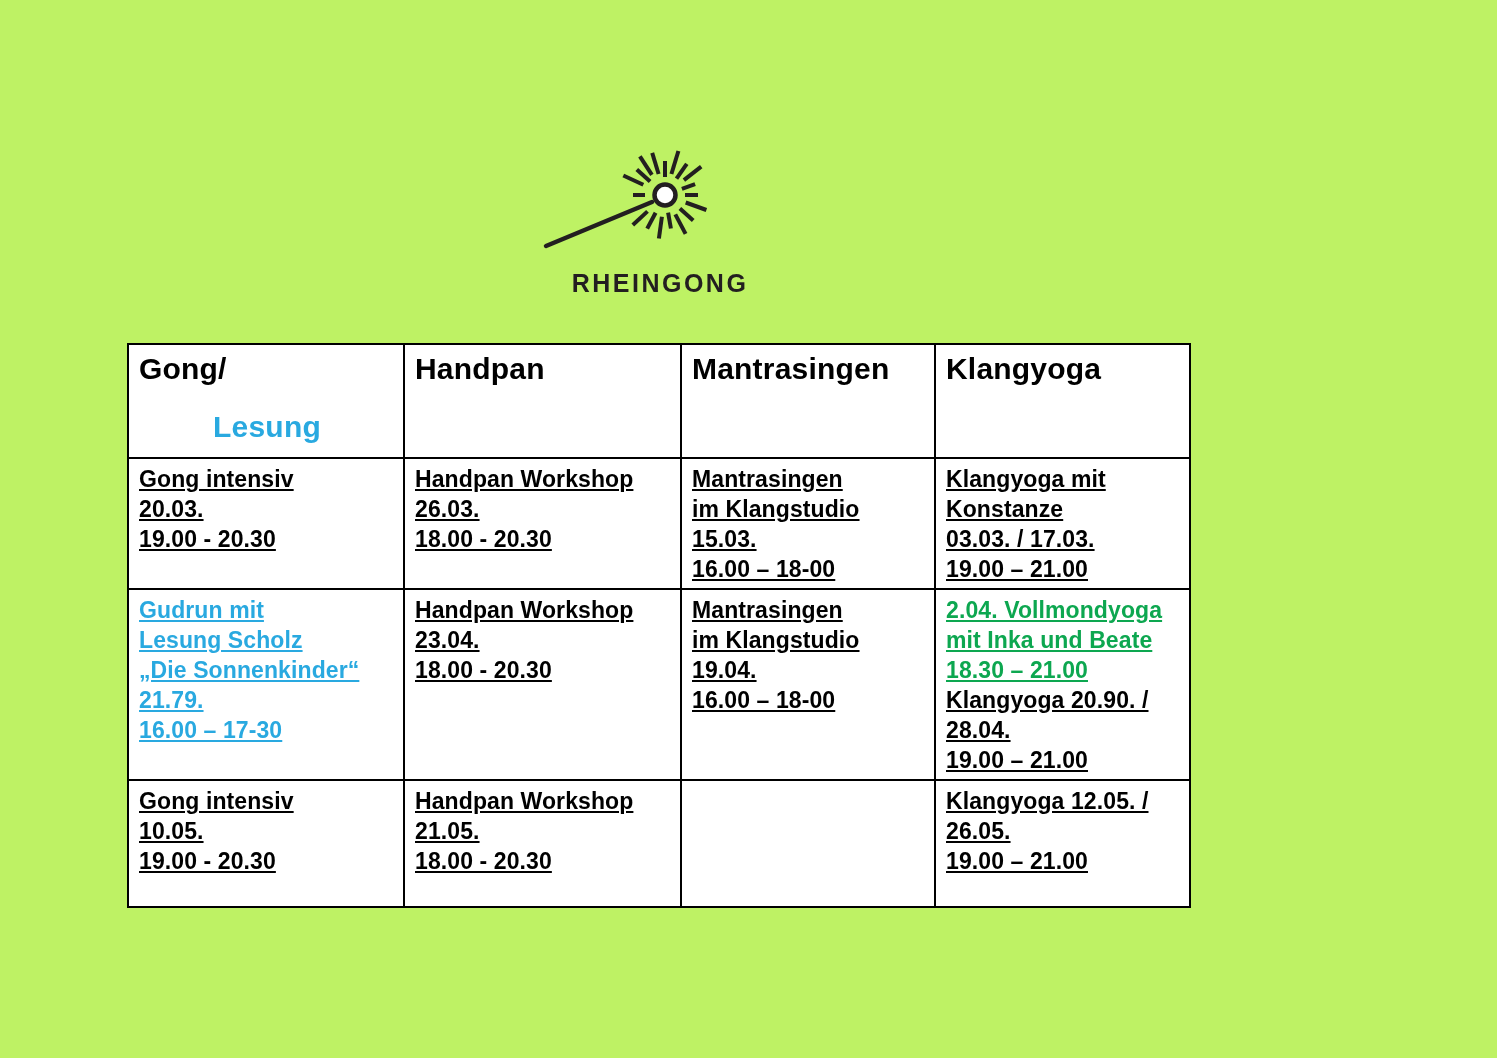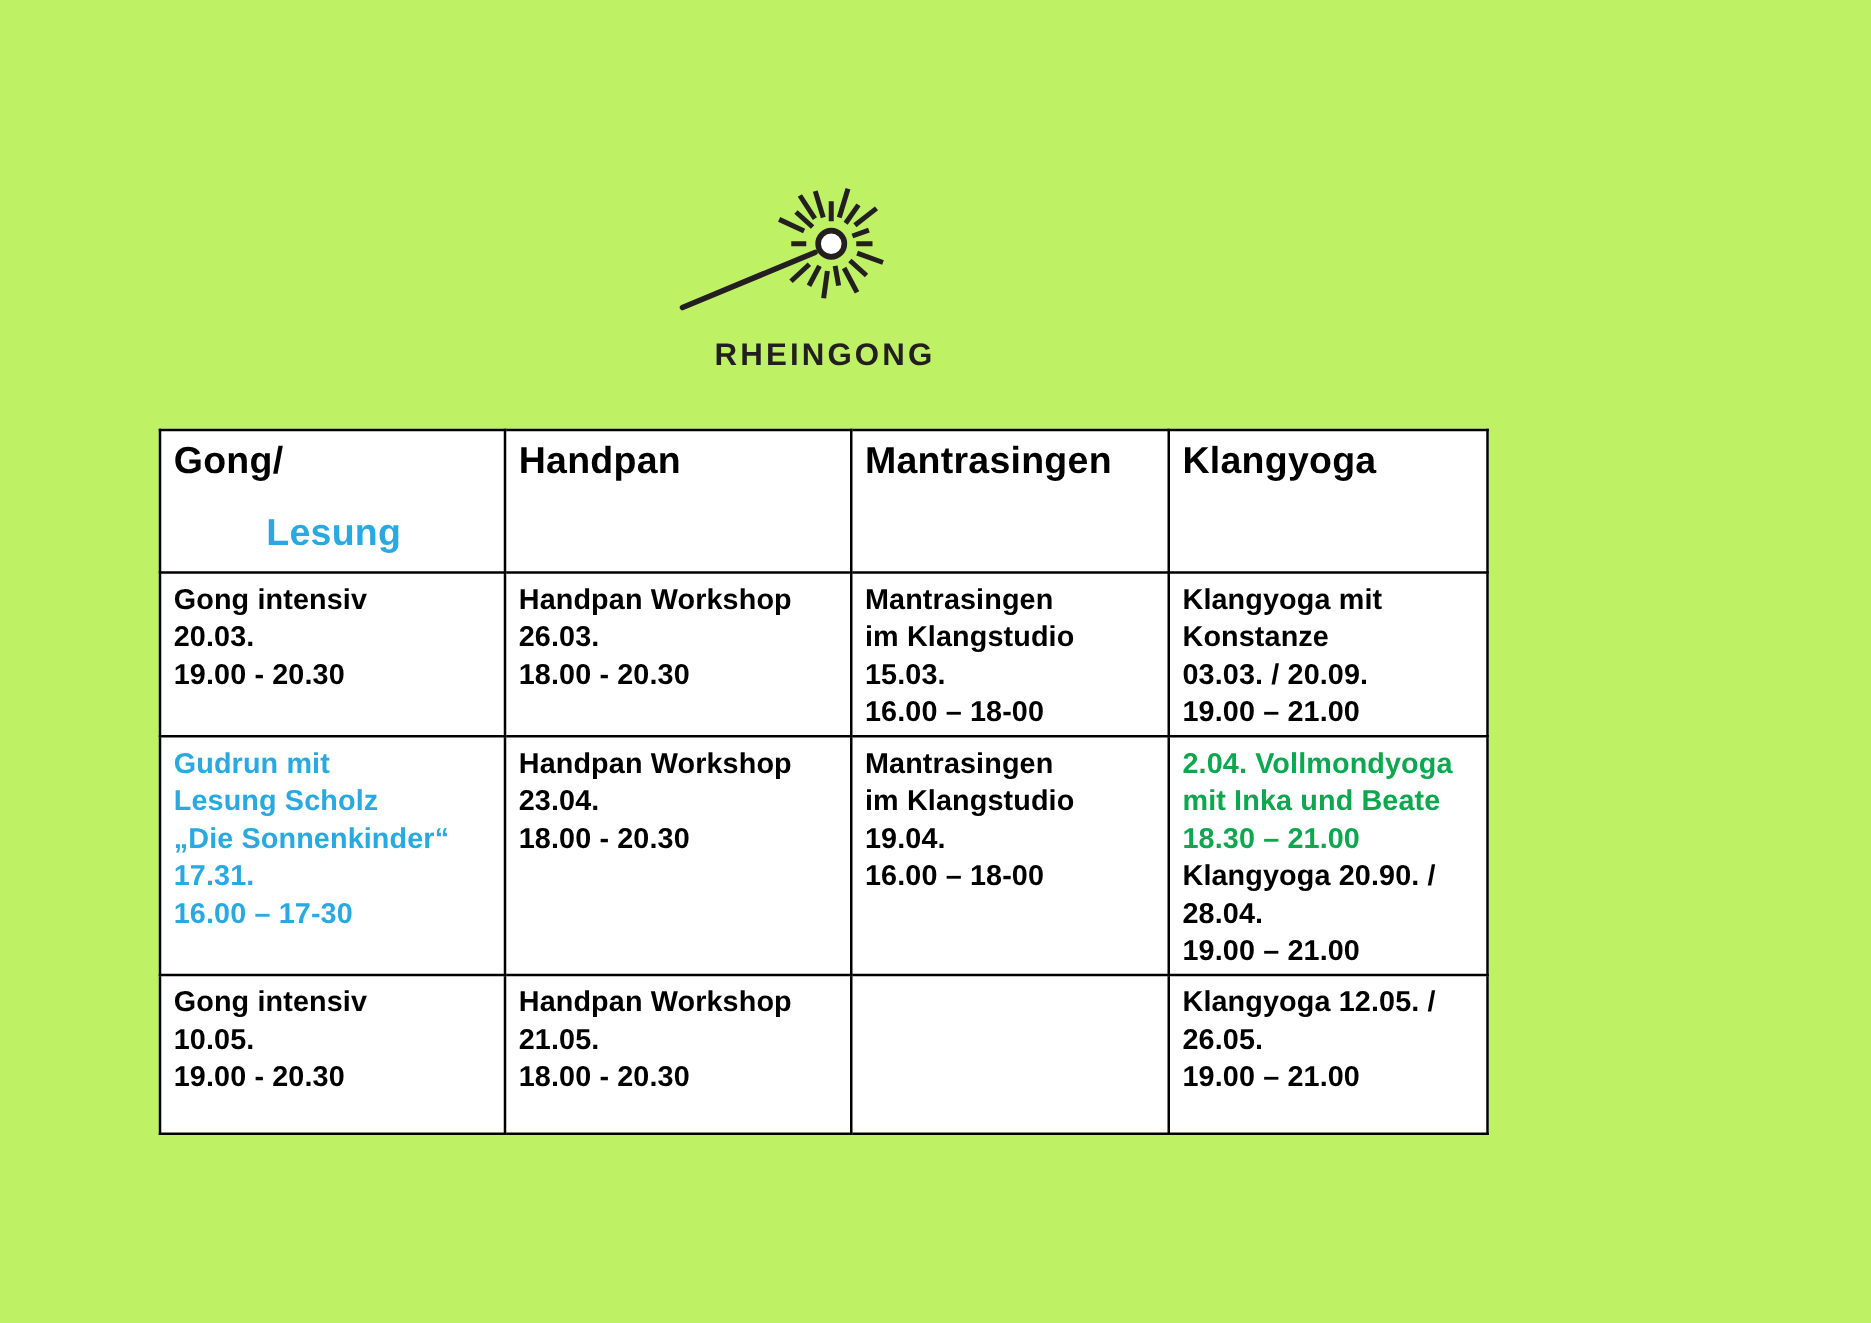--- a/index.html
+++ b/index.html
@@ -53,20 +53,21 @@
   }
   .hline.lesung { margin-top: 20px; text-align: center; }
 
   .line {
     display: block;
     font-size: 23px;
     font-weight: bold;
     line-height: 30px;
     color: #000000;
     letter-spacing: 0.1px;
+    text-decoration: underline;
   }
   .blue  { color: var(--accent-blue, #29A9E0); }
   .green { color: var(--accent-green, #0DA750); }
 </style>
 </head>
 <body>
 
 <div class="page">
 
   <div class="logo">
@@ -137,31 +138,31 @@
       </td>
       <td>
         <span class="line">Mantrasingen</span>
         <span class="line">im Klangstudio</span>
         <span class="line">15.03.</span>
         <span class="line">16.00 – 18-00</span>
       </td>
       <td>
         <span class="line">Klangyoga mit</span>
         <span class="line">Konstanze</span>
-        <span class="line">03.03. / 20.09.</span>
+        <span class="line">03.03. / 17.03.</span>
         <span class="line">19.00 – 21.00</span>
       </td>
     </tr>
 
     <tr class="r-2">
       <td>
         <span class="line blue">Gudrun mit</span>
         <span class="line blue">Lesung Scholz</span>
         <span class="line blue">„Die Sonnenkinder“</span>
-        <span class="line blue">17.31.</span>
+        <span class="line blue">21.79.</span>
         <span class="line blue">16.00 – 17-30</span>
       </td>
       <td>
         <span class="line">Handpan Workshop</span>
         <span class="line">23.04.</span>
         <span class="line">18.00 - 20.30</span>
       </td>
       <td>
         <span class="line">Mantrasingen</span>
         <span class="line">im Klangstudio</span>

